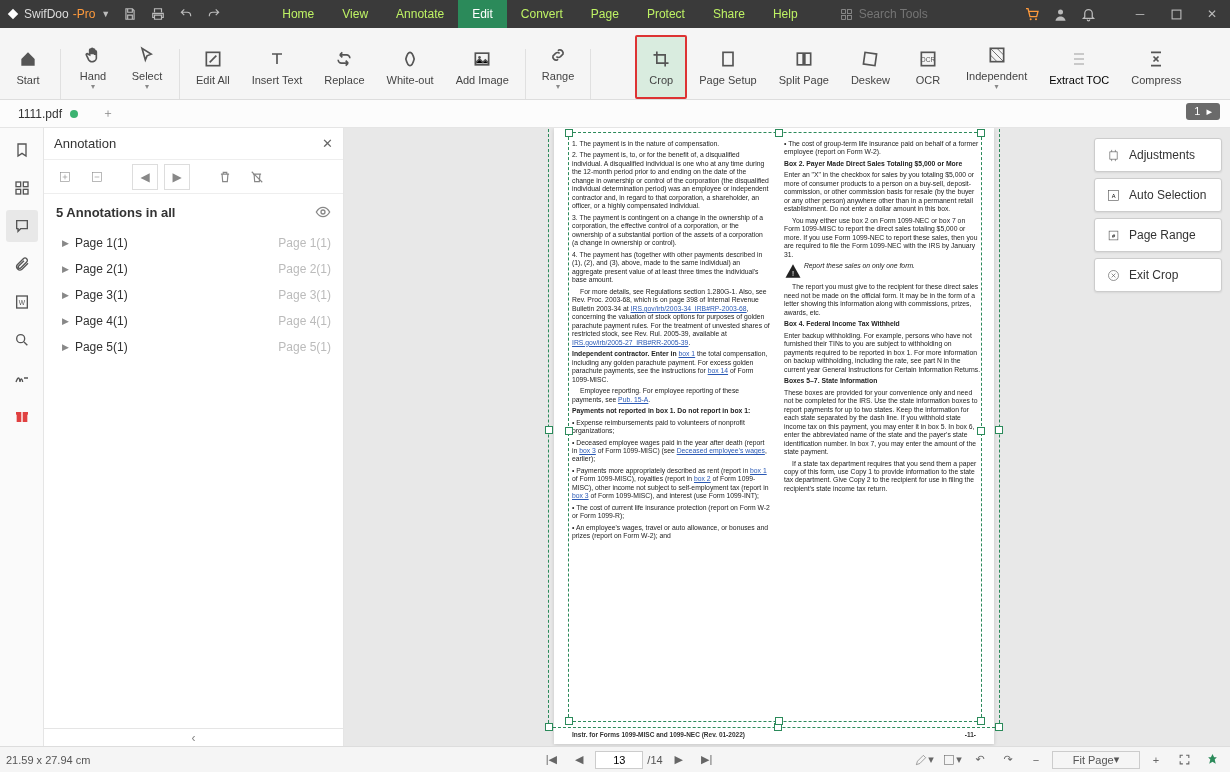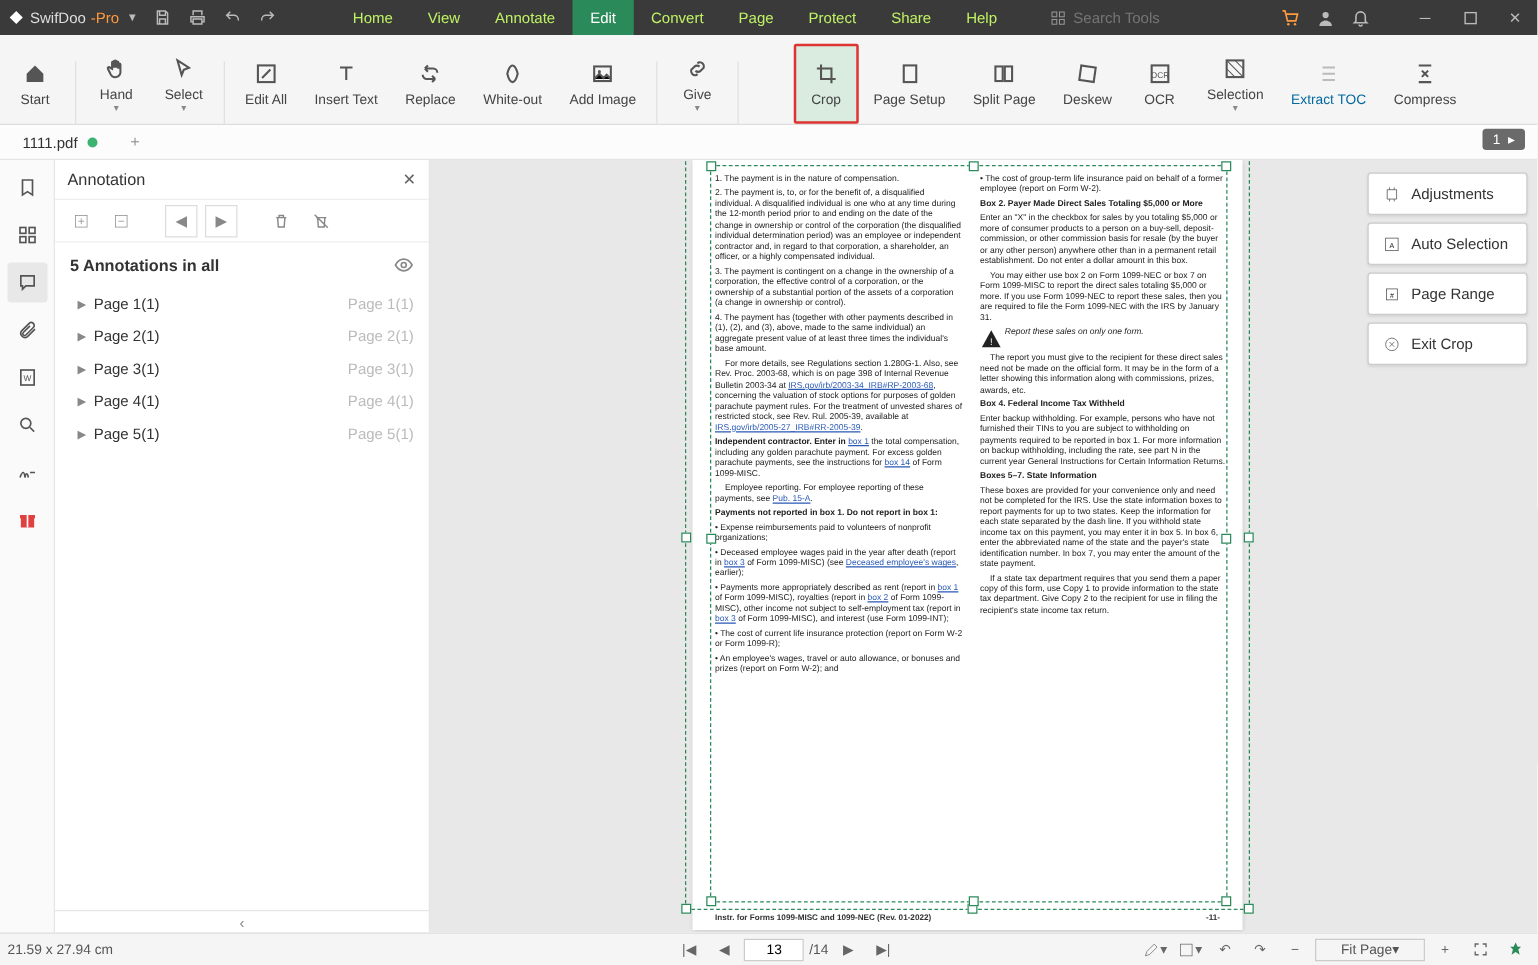--- a/index.html
+++ b/index.html
@@ -16,21 +16,21 @@
 .search-input { background: transparent; border: none; color: #fdba74; font-size: 12px; width: 100px; }
 .spacer { flex: 1; }
 .win-btns { display: flex; }
 .win-btn { width: 36px; height: 28px; display: flex; align-items: center; justify-content: center; color: #bbb; cursor: pointer; }
 .icon-grid { fill: none; stroke: currentColor; stroke-width: 1.5; }
 
 .ribbon { height: 72px; background: #f5f5f5; border-bottom: 1px solid #ddd; display: flex; align-items: flex-end; padding: 0 2px; gap: 2px; }
 .rbtn { display: flex; flex-direction: column; align-items: center; justify-content: center; padding: 6px 10px; height: 64px; min-width: 52px; cursor: pointer; border-radius: 2px; color: #444; }
 .rbtn-icon { width: 22px; height: 22px; display: flex; align-items: center; justify-content: center; color: #555; }
 .rbtn-label { font-size: 11px; margin-top: 4px; white-space: nowrap; }
-.rbtn.disabled { color: #0369a1; }
+.rbtn.disabled { color: #000000; }
 .rbtn.disabled .rbtn-icon { color: #bbb; }
 .rbtn.highlighted { background: #d9ecdf; border: 2px solid #d33; padding: 4px 8px; margin-left: 38px; }
 .divider { width: 1px; height: 50px; background: #e0e0e0; margin: 0 4px; }
 
 .tabs-row { height: 28px; background: #fcfcfc; border-bottom: 1px solid #e5e5e5; display: flex; align-items: center; padding-left: 8px; position: relative; }
 .file-tab { display: flex; align-items: center; gap: 8px; padding: 0 10px; height: 28px; font-size: 12px; }
 .dot-green { width: 8px; height: 8px; background: #3cb371; border-radius: 50%; }
 .add-tab { width: 24px; height: 24px; display: flex; align-items: center; justify-content: center; color: #888; cursor: pointer; margin-left: 8px; }
 .page-pill { position: absolute; right: 10px; top: 3px; background: #6a6a6a; color: #fff; padding: 2px 8px; border-radius: 3px; font-size: 11px; }
 
@@ -235,21 +235,21 @@
       </div>
       <div class="rbtn-label">Add Image</div>
     </div>
     <div class="divider"></div>
     <div class="rbtn">
       <div class="rbtn-icon">
         <svg width="20" height="20" viewBox="0 0 24 24">
           <path fill="none" stroke="currentColor" stroke-width="2" d="M10 14a4 4 0 005 0l3-3a4 4 0 00-5-5l-1 1 M14 10a4 4 0 00-5 0l-3 3a4 4 0 005 5l1-1"></path>
         </svg>
       </div>
-      <div class="rbtn-label">Give</div>
+      <div class="rbtn-label">Range</div>
       <div style="font-size:8px;color:#888">▾</div>
     </div>
     <div class="divider"></div>
     <div class="rbtn highlighted">
       <div class="rbtn-icon">
         <svg width="20" height="20" viewBox="0 0 24 24">
           <path fill="none" stroke="currentColor" stroke-width="2" d="M7 3v14h14 M3 7h14v14"></path>
         </svg>
       </div>
       <div class="rbtn-label">Crop</div>
@@ -288,21 +288,21 @@
       </div>
       <div class="rbtn-label">OCR</div>
     </div>
     <div class="rbtn">
       <div class="rbtn-icon">
         <svg width="20" height="20" viewBox="0 0 24 24">
           <rect x="4" y="4" width="16" height="16" fill="none" stroke="currentColor" stroke-width="2"></rect>
           <path stroke="currentColor" d="M4 4l16 16M4 12l8 8M12 4l8 8"></path>
         </svg>
       </div>
-      <div class="rbtn-label">Selection</div>
+      <div class="rbtn-label">Independent</div>
       <div style="font-size:8px;color:#888">▾</div>
     </div>
     <div class="rbtn disabled">
       <div class="rbtn-icon">
         <svg width="20" height="20" viewBox="0 0 24 24">
           <path stroke="currentColor" stroke-width="2" d="M6 6h12M6 12h12M6 18h12"></path>
         </svg>
       </div>
       <div class="rbtn-label">Extract TOC</div>
     </div>

